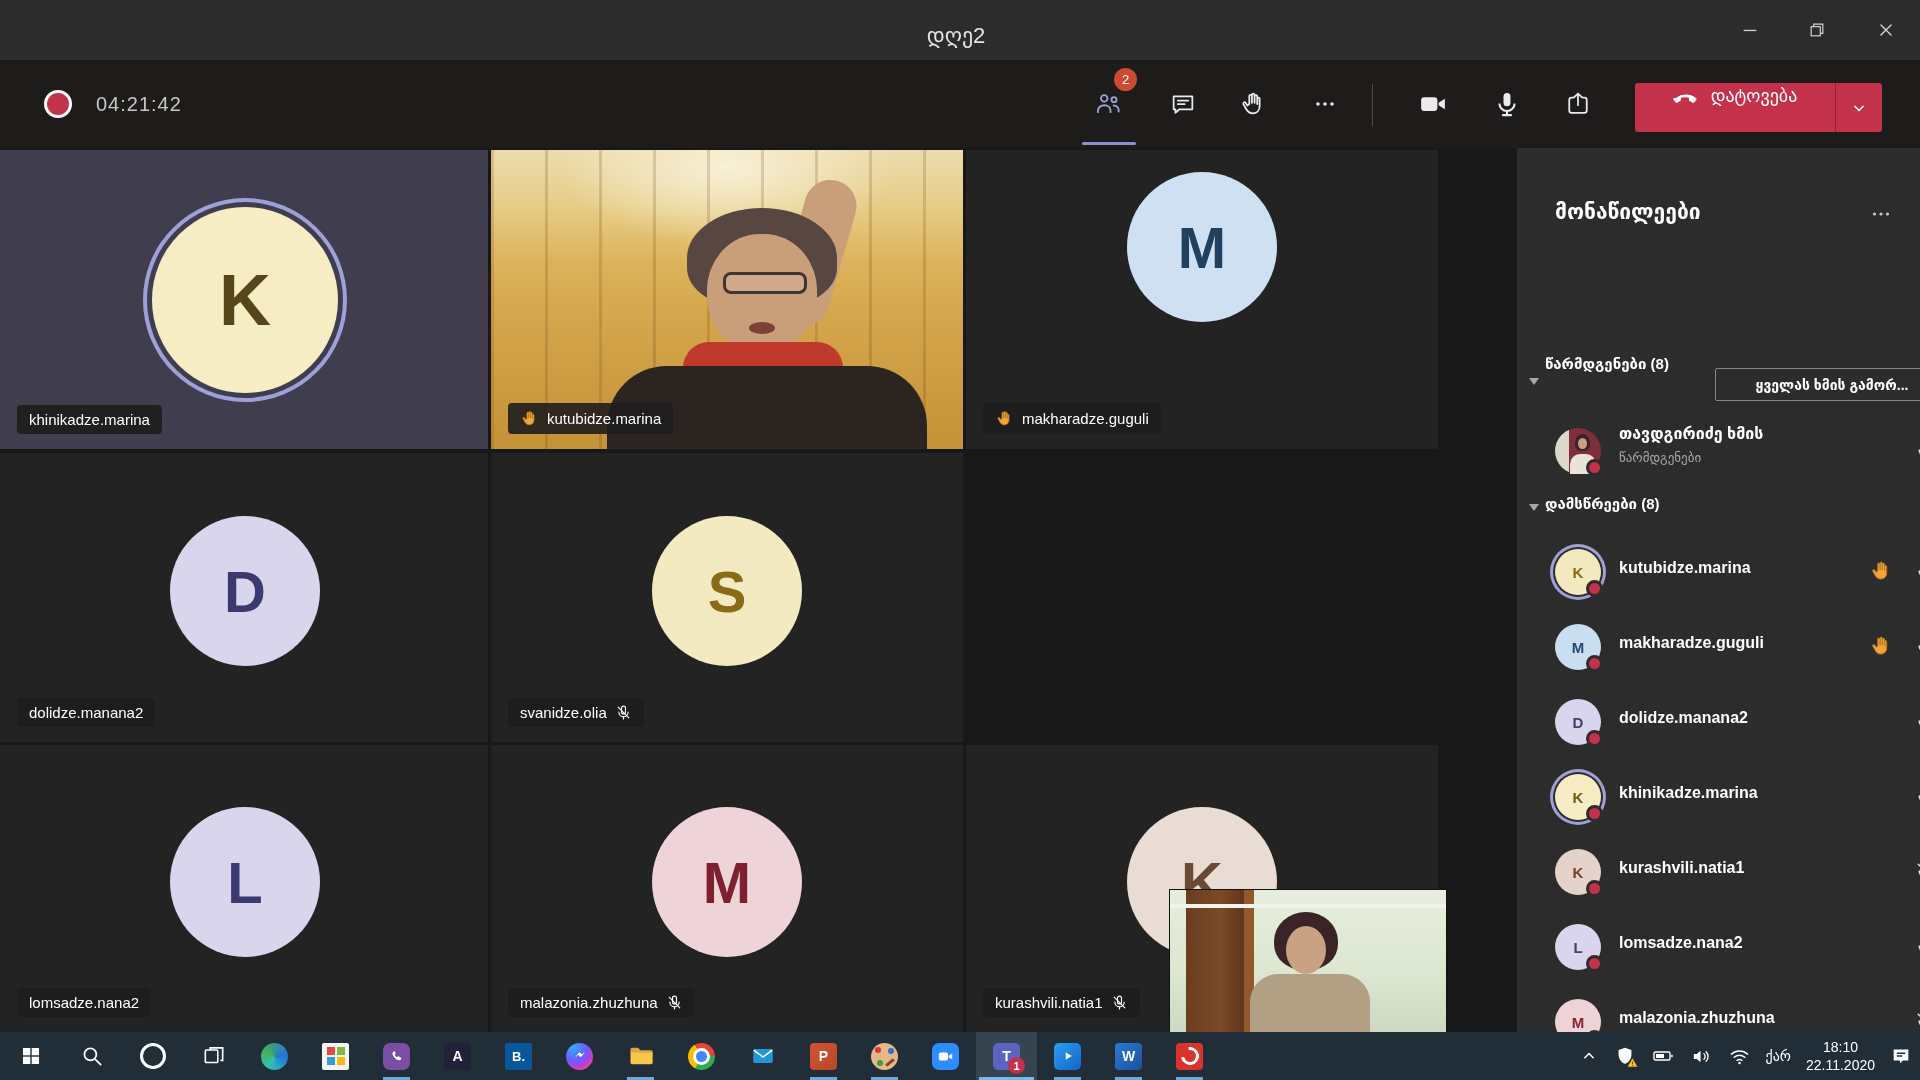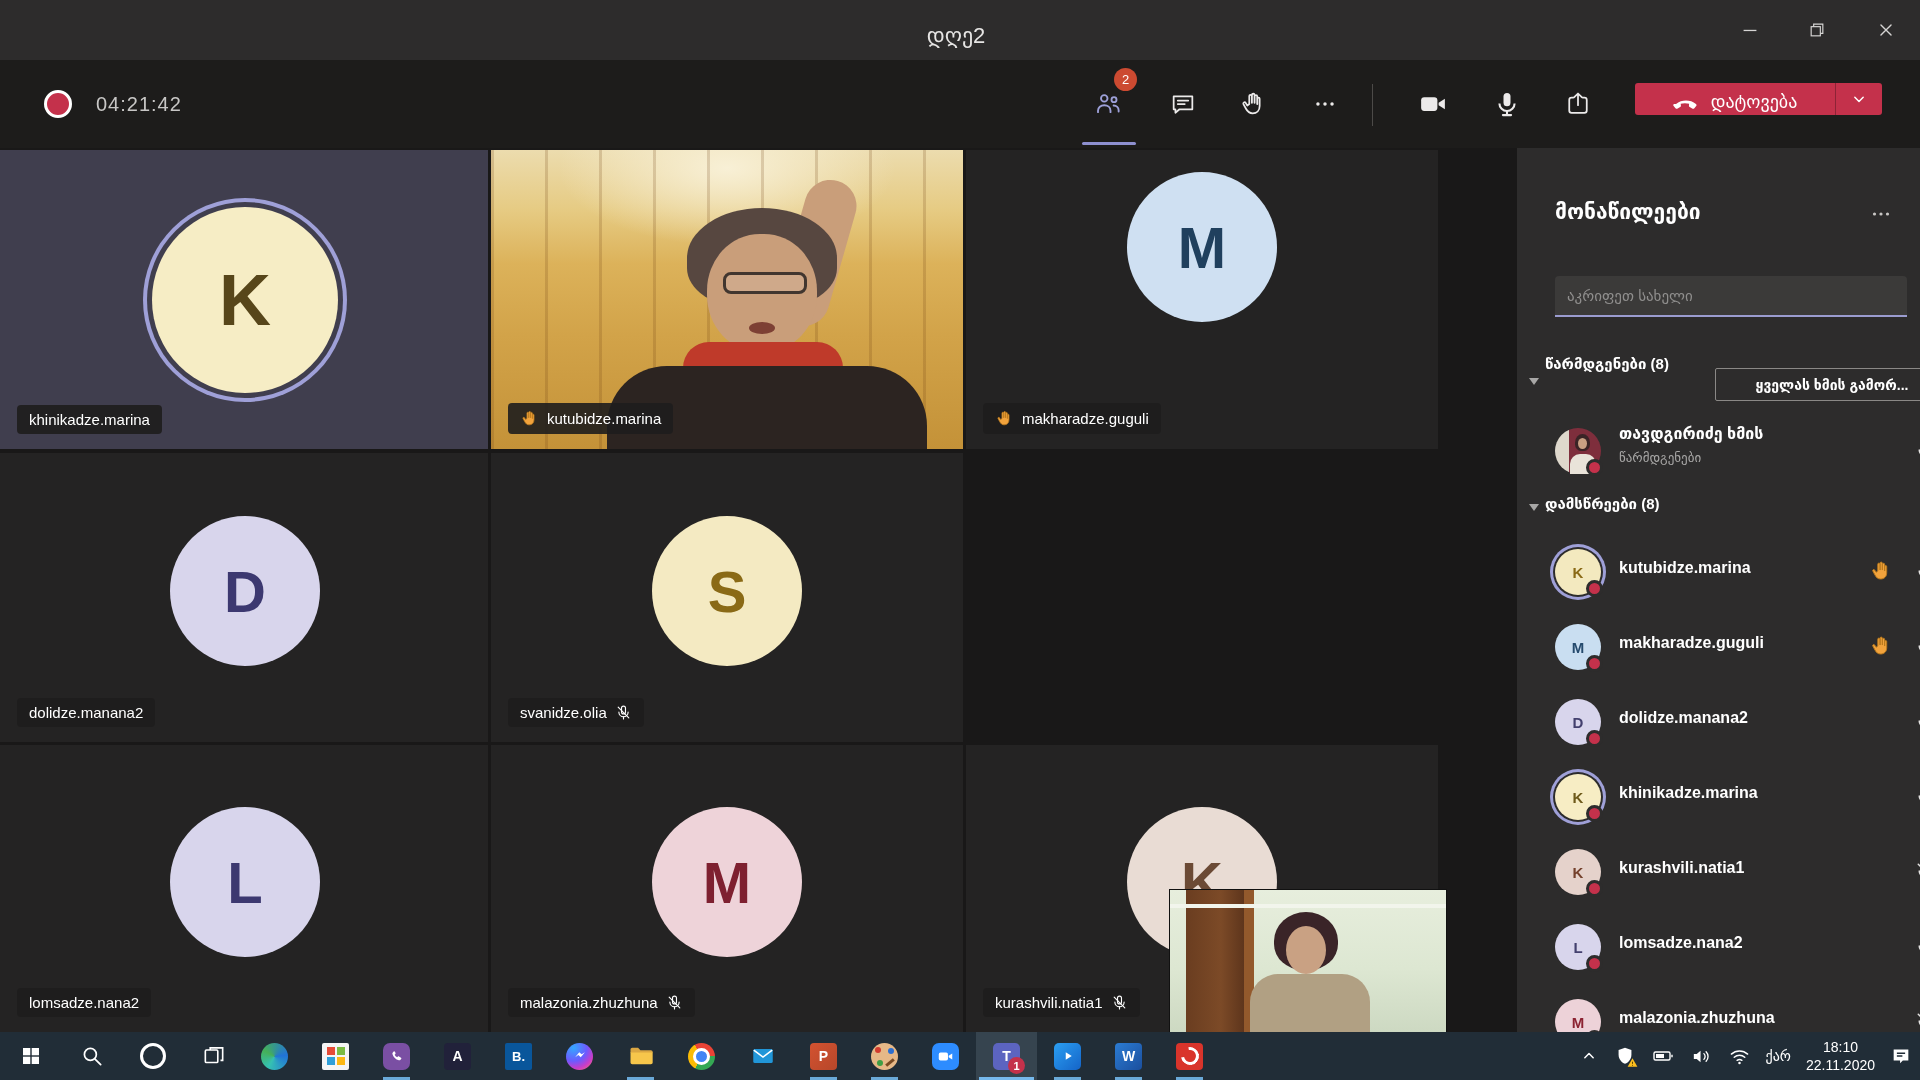--- a/index.html
+++ b/index.html
@@ -14,21 +14,21 @@
   .winbtn{top:0;width:56px;height:60px;display:flex;align-items:center;justify-content:center;color:#d6d5d4;}
   
   #toolbar{left:0;top:60px;width:1920px;height:88px;background:#1d1c1b;}
   #rec-dot{left:44px;top:30px;width:22px;height:22px;border-radius:50%;background:#c4314b;border:3px solid #fff;}
   #rec-timer{left:96px;top:0;height:88px;display:flex;align-items:center;color:#c7c6c5;font-size:20px;letter-spacing:1px;}
   .tbtn{top:22px;width:44px;height:44px;display:flex;align-items:center;justify-content:center;color:#eceaea;}
   #people-underline{left:1082px;top:82px;width:54px;height:3px;background:#8e90d0;border-radius:2px;}
   #people-badge{left:1114px;top:8px;width:23px;height:23px;border-radius:50%;background:#cc4a31;color:#fff;
     font-size:13px;display:flex;align-items:center;justify-content:center;}
   #tb-divider{left:1372px;top:24px;width:1px;height:42px;background:#4c4a48;}
-  #leave-btn{left:1635px;top:23px;width:247px;height:32px;background:#c4314b;border-radius:3px;display:flex;align-items:flex-end;color:#fff;}
+  #leave-btn{left:1635px;top:23px;width:247px;height:49px;background:#c4314b;border-radius:3px;display:flex;align-items:flex-start;color:#fff;}
   #leave-main{flex:1;display:flex;align-items:center;justify-content:center;gap:12px;font-size:18px;}
   #leave-chev{width:46px;height:100%;display:flex;align-items:center;justify-content:center;border-left:1px solid rgba(0,0,0,.28);}
   
   #stage{left:0;top:148px;width:1440px;height:884px;background:#191818;}
   .tile{position:absolute;overflow:hidden;background:#242323;}
   .tile-label{position:absolute;left:17px;bottom:15px;background:rgba(30,29,29,.9);border-radius:4px;
     padding:6px 12px;display:flex;align-items:center;gap:8px;color:#fff;font-size:15px;white-space:nowrap;}
   .big-av{position:absolute;border-radius:50%;display:flex;align-items:center;justify-content:center;font-weight:600;}
   .ring-big{box-shadow:0 0 0 5px rgba(64,62,78,1),0 0 0 9px #9fa0d8;}
   
@@ -454,21 +454,20 @@
         <svg class="ic" width="24" height="24">
           <use href="#i-more"></use>
         </svg>
       </div>
     <div class="abs p-hbtn" style="left:404px">
         <svg class="ic" width="24" height="24">
           <use href="#i-close"></use>
         </svg>
       </div>
 
-    <input class="abs" id="p-search" placeholder="აკრიფეთ სახელი" style="">
     <div class="abs" style="left:408px;top:136px;color:#c8c6c4">
         <svg class="ic" width="26" height="26">
           <use href="#i-link"></use>
         </svg>
       </div>
 
     <div class="abs sec-arrow" style="left:12px;top:230px"></div>
     <div class="abs sec-label" style="left:28px;top:206px;width:125px">წარმდგენები (8)</div>
     <button class="abs" id="mute-all">ყველას ხმის გამორ...</button>
 

